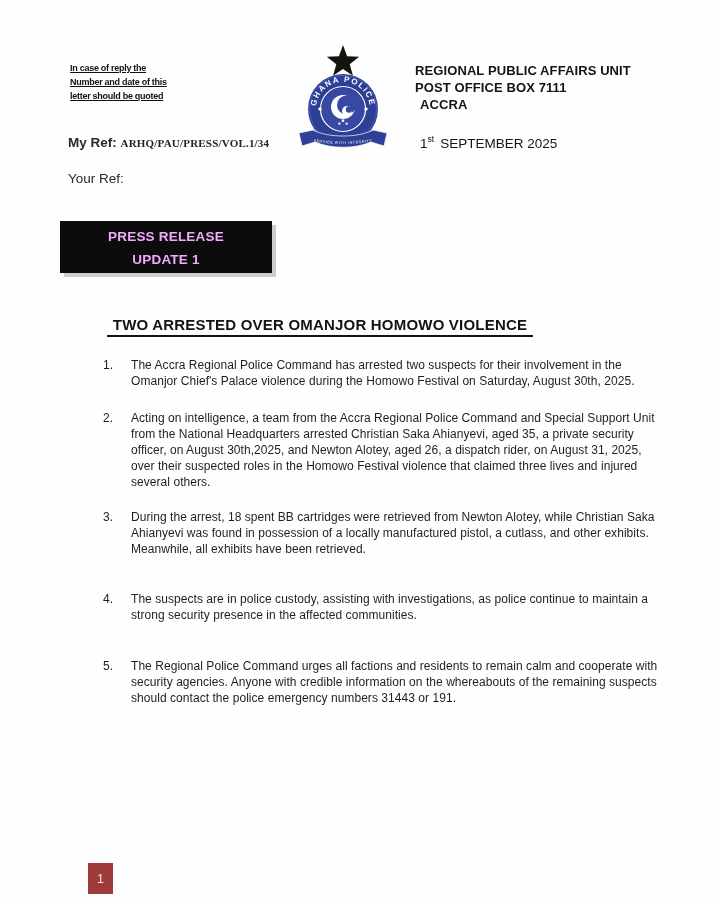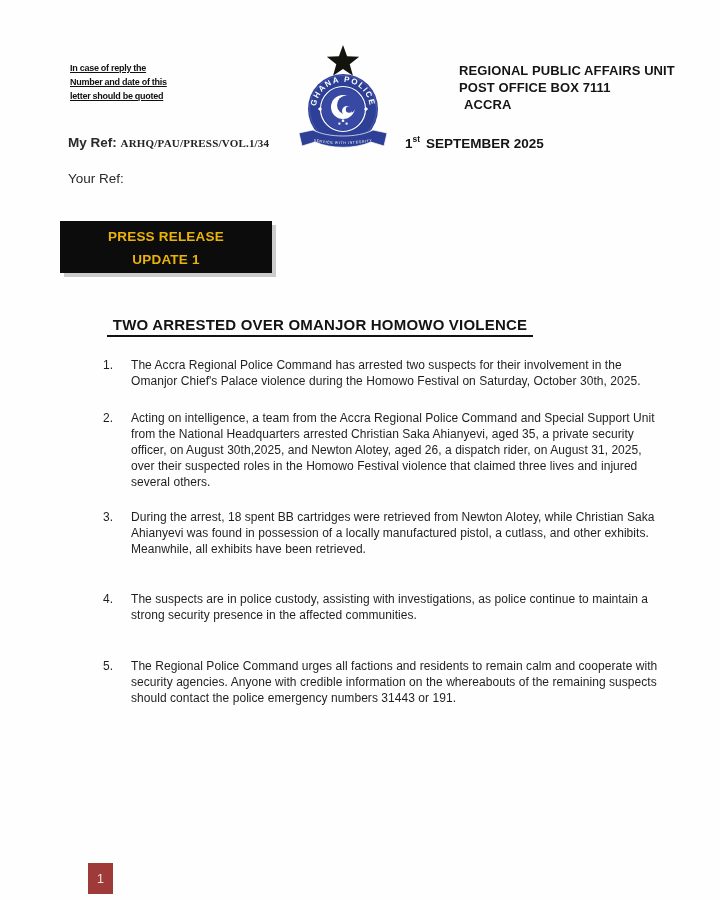--- a/index.html
+++ b/index.html
@@ -41,28 +41,27 @@
 
   
   .header-right {
     position: absolute;
     left: 415px; top: 62px;
     font-size: 13px;
     font-weight: bold;
     line-height: 17px;
     color: #141414;
     letter-spacing: 0.1px;
-    margin-left: 44px;
   }
   .header-right .indent { padding-left: 5px; }
   .date-line {
     position: absolute;
-    left: 405px; top: 134px;
-    font-size: 13.5px;
-    font-weight: bold;
+    left: 420px; top: 134px;
+    font-size: 13.5px;
+    font-weight: normal;
     color: #141414;
   }
   .date-line sup { font-size: 8.5px; }
   .date-line .date-rest { margin-left: 6px; }
 
   
   .my-ref {
     position: absolute;
     left: 68px; top: 135px;
     font-size: 13.5px;
@@ -82,21 +81,21 @@
     color: #2a2a2a;
   }
 
   
   .press-box {
     position: absolute;
     left: 60px; top: 221px;
     width: 212px; height: 52px;
     background: #0c0c0c;
     box-shadow: 4px 4px 0 #cccccc;
-    color: #eab308;
+    color: #f0abfc;
     text-align: center;
     font-weight: bold;
     font-size: 13.5px;
     line-height: 23px;
     padding-top: 4px;
     letter-spacing: 0.2px;
   }
 
   
   .doc-title {
@@ -232,21 +231,21 @@
     <div>UPDATE 1</div>
   </div>
 
   <div class="doc-title">
     <span>TWO ARRESTED OVER OMANJOR HOMOWO VIOLENCE</span>
   </div>
 
   <div class="news-list">
     <div class="news-item i1">
       <span class="num">1.</span>
-      <span class="txt">The Accra Regional Police Command has arrested two suspects for their involvement in the Omanjor Chief's Palace violence during the Homowo Festival on Saturday, October 30th, 2025.</span>
+      <span class="txt">The Accra Regional Police Command has arrested two suspects for their involvement in the Omanjor Chief's Palace violence during the Homowo Festival on Saturday, August 30th, 2025.</span>
     </div>
     <div class="news-item i2">
       <span class="num">2.</span>
       <span class="txt">Acting on intelligence, a team from the Accra Regional Police Command and Special Support Unit from the National  Headquarters arrested Christian Saka Ahianyevi, aged 35, a private security officer, on August 30th,2025, and Newton Alotey, aged 26, a dispatch rider, on August 31, 2025, over their suspected roles in the Homowo Festival violence that claimed three lives and injured several others.</span>
     </div>
     <div class="news-item i3">
       <span class="num">3.</span>
       <span class="txt">During the arrest, 18 spent BB cartridges were retrieved from Newton Alotey, while Christian Saka Ahianyevi was found in possession of a locally manufactured pistol,  a cutlass, and other exhibits. Meanwhile, all exhibits have been retrieved.</span>
     </div>
     <div class="news-item i4">

